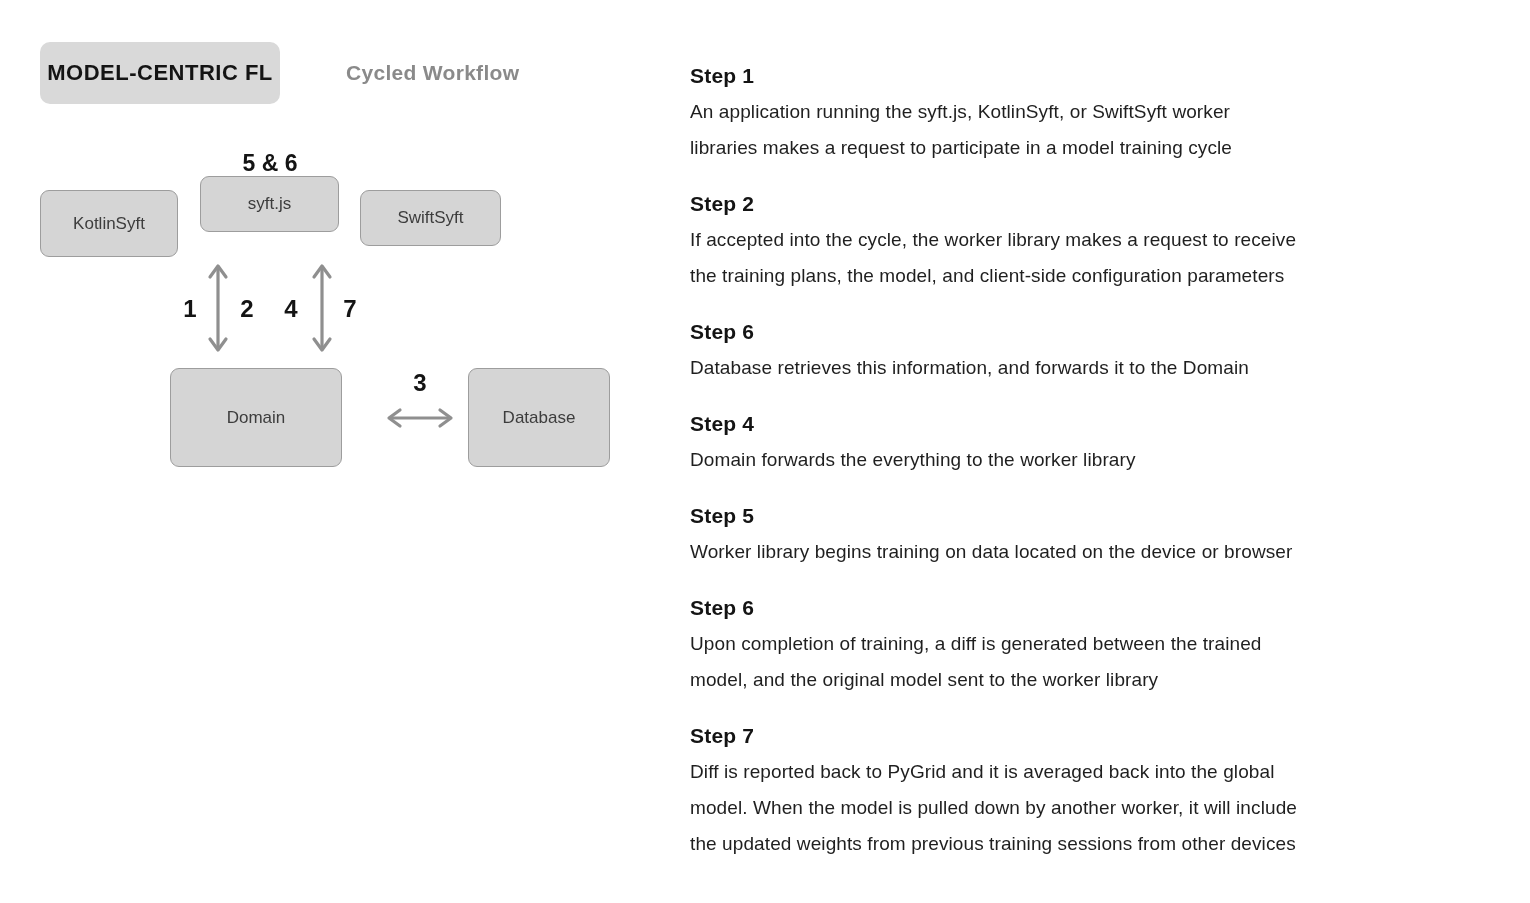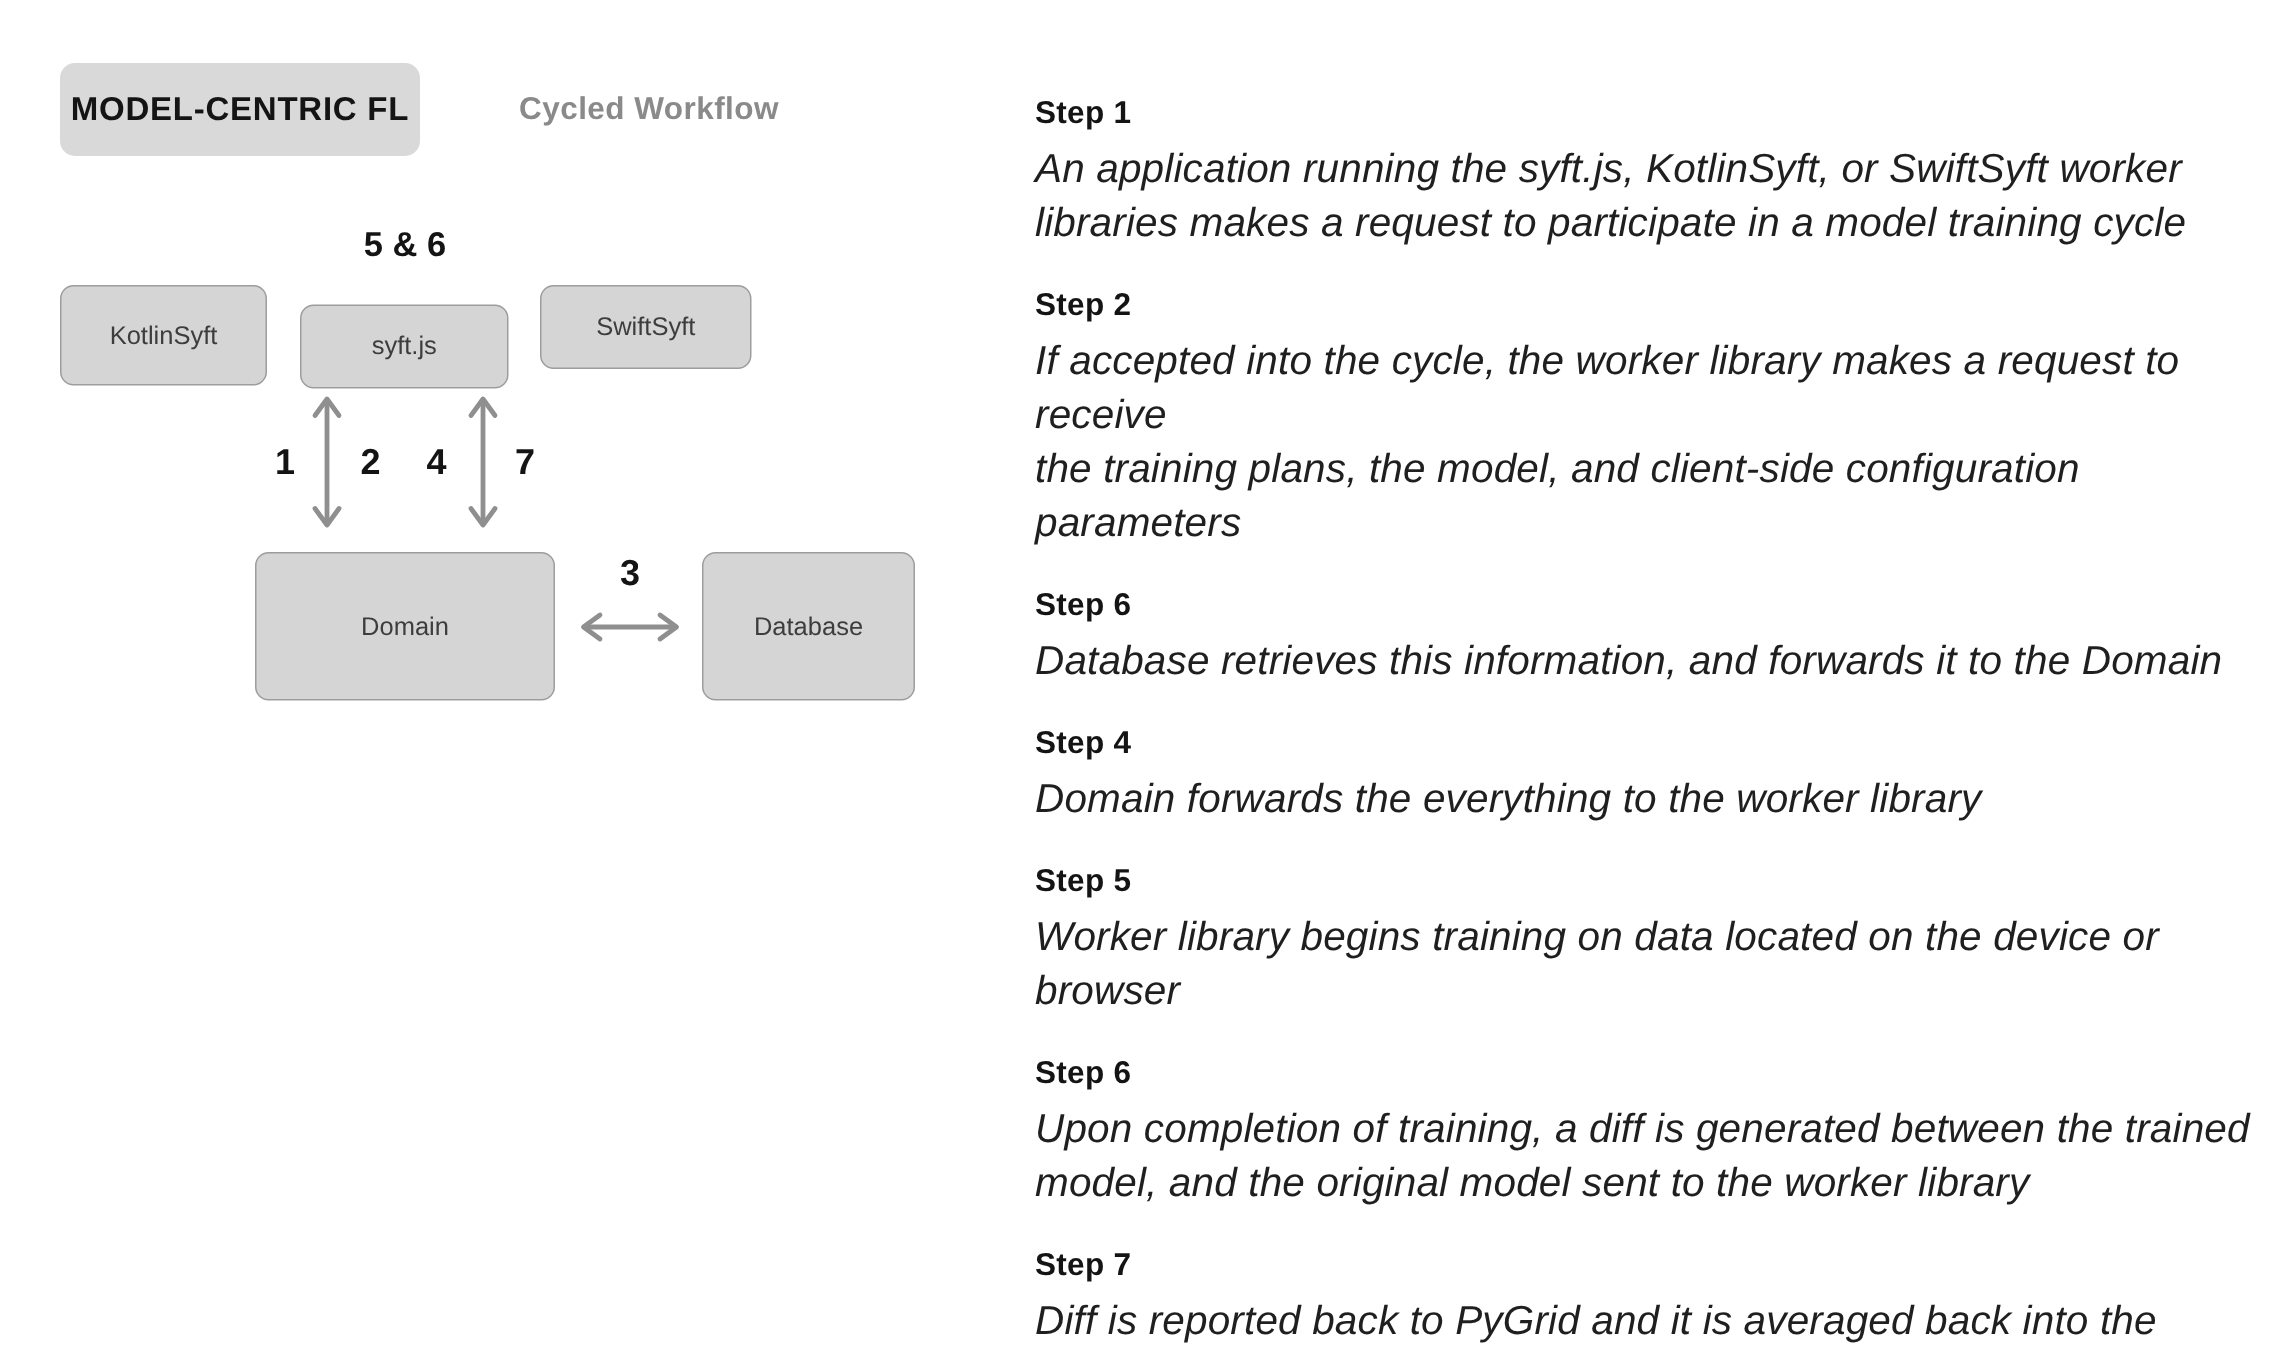--- a/index.html
+++ b/index.html
@@ -41,23 +41,23 @@
   .node {
     position: absolute;
     background: var(--node_fill, #d5d5d5);
     border: 1px solid var(--node_border, #9d9d9d);
     border-radius: 9px;
     display: flex; align-items: center; justify-content: center;
     font-size: 17px;
     color: var(--node_text, #3d3d3d);
   }
   .node-kotlinsyft { left: 40px;  top: 190px; width: 138px; height: 67px; }
-  .node-syftjs     { left: 200px; top: 203px; width: 139px; height: 56px; }
+  .node-syftjs     { left: 200px; top: 176px; width: 139px; height: 56px; }
   .node-swiftsyft  { left: 360px; top: 190px; width: 141px; height: 56px; }
-  .node-domain     { left: 170px; top: 368px; width: 200px; height: 99px; }
+  .node-domain     { left: 170px; top: 368px; width: 172px; height: 99px; }
   .node-database   { left: 468px; top: 368px; width: 142px; height: 99px; }
 
   
   .num-label {
     position: absolute;
     transform: translate(-50%, -50%);
     font-size: 24px; font-weight: bold;
     color: var(--heading_text, #141414);
     white-space: nowrap;
   }
@@ -89,26 +89,25 @@
     display: flex; flex-direction: column;
     gap: 20px;
   }
   .step h3 {
     font-size: 21px; font-weight: bold;
     line-height: 36px;
     color: var(--heading_text, #141414);
     letter-spacing: 0.2px;
   }
   .step p {
-    font-size: 27px;
+    font-size: 19px;
     line-height: 36px;
     white-space: pre-line;
     color: var(--body_text, #1f1f1f);
     letter-spacing: 0.1px;
-    font-style: italic;
   }
 </style>
 </head>
 <body>
 
 <div class="canvas">
 
   <div class="badge">MODEL-CENTRIC FL</div>
   <div class="subtitle">Cycled Workflow</div>
 

